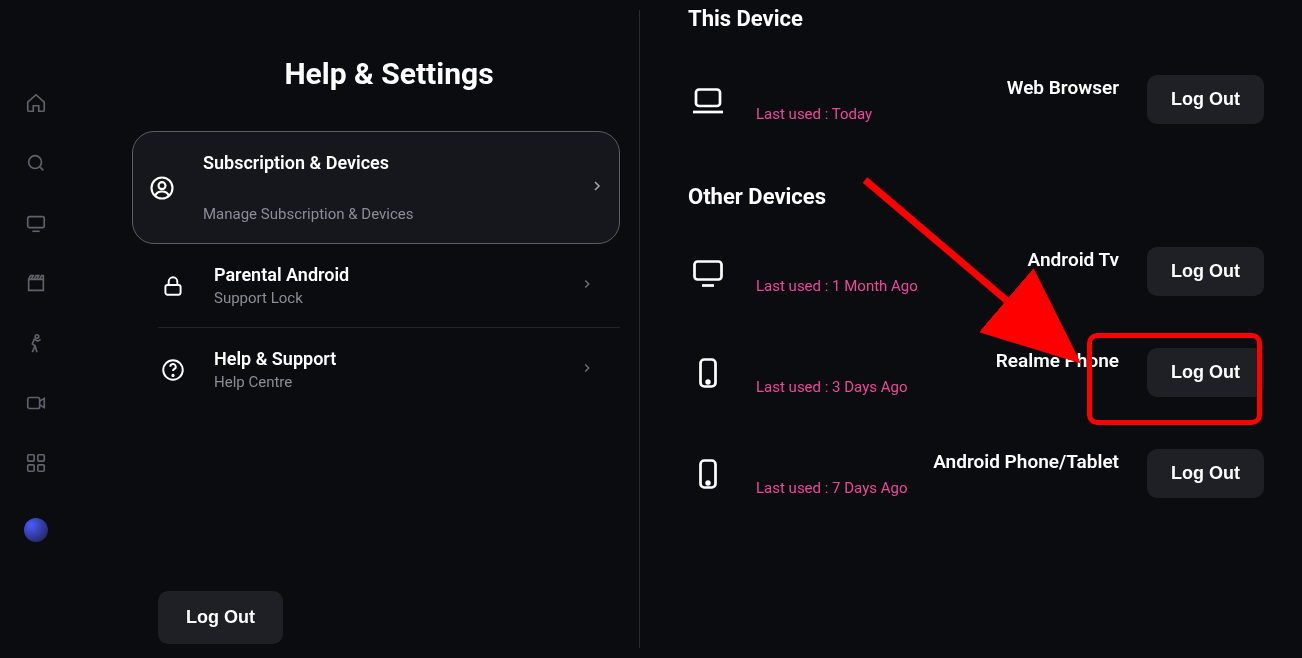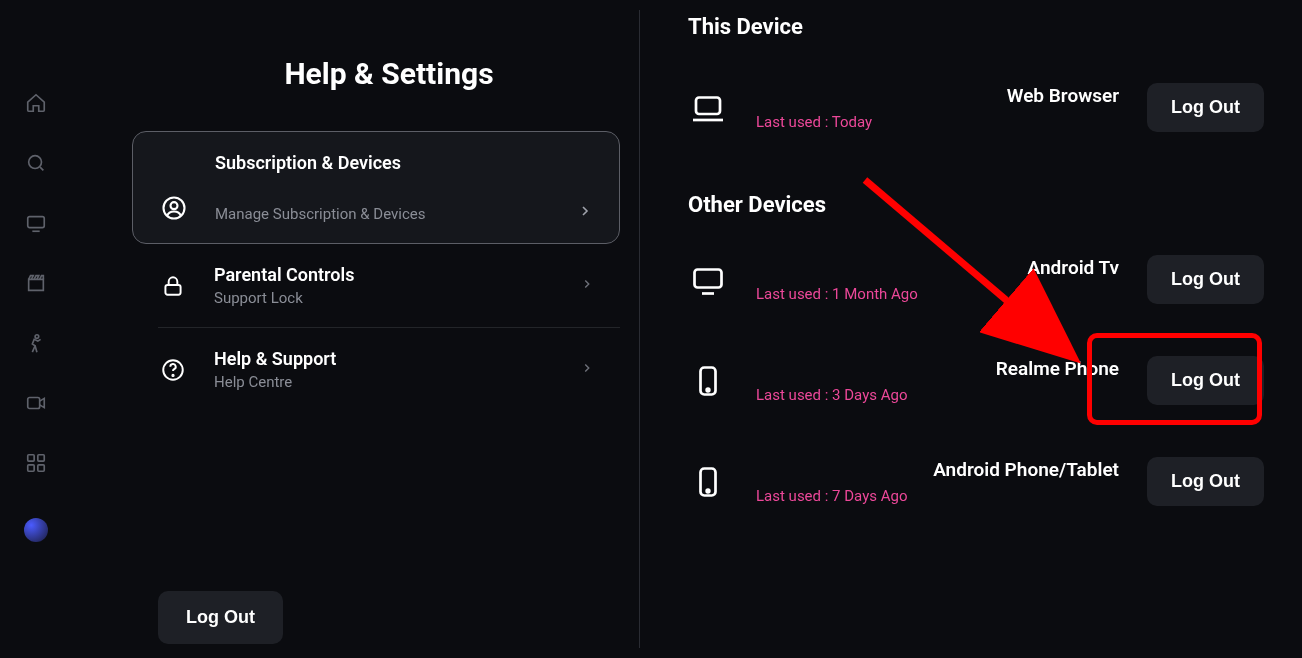--- a/index.html
+++ b/index.html
@@ -58,24 +58,24 @@
     background:#2a2c33;
   }
   .page-title {
     font-size:30px;
     font-weight:700;
     margin-bottom:40px;
     text-align:center;
   }
   .menu-card {
     border:1px solid transparent;
-    border-radius:14px;
-    padding:20px 26px;
-    display:flex;
-    align-items:flex-end;
+    border-radius:22px;
+    padding:20px 14px;
+    display:flex;
+    align-items:center;
     gap:26px;
     cursor:pointer;
     margin-left:-26px;
     width:488px;
   }
   .menu-card.active {
     border-color:#5c5e66;
     background:#15171c;
   }
   .menu-card .mc-icon {
@@ -122,21 +122,21 @@
     font-weight:600;
     padding:16px 28px;
     border-radius:10px;
     border:none;
     cursor:pointer;
   }
 
   
   .devices-col {
     flex:1 1 auto;
-    padding:8px 38px 0 48px;
+    padding:0 38px 0 48px;
   }
   .sect-head {
     font-size:22px;
     font-weight:700;
     margin-top:6px;
     margin-bottom:44px;
   }
   .sect-head.other { margin-top:60px; margin-bottom:38px; }
 
   .device-row {
@@ -250,21 +250,21 @@
   </div>
 
   <div class="menu-row">
     <span class="mr-icon">
       <svg viewBox="0 0 24 24">
           <rect x="5" y="11" width="14" height="9" rx="2"></rect>
           <path d="M8 11V8a4 4 0 0 1 8 0v3"></path>
         </svg>
     </span>
     <span class="mr-text">
-      <div class="mr-title">Parental Controls</div>
+      <div class="mr-title">Parental Android</div>
       <div class="mr-sub">Support Lock</div>
     </span>
     <span class="mr-chev">
       <svg viewBox="0 0 24 24">
           <path d="m9 6 6 6-6 6"></path>
         </svg>
     </span>
   </div>
 
   <div class="menu-row">

